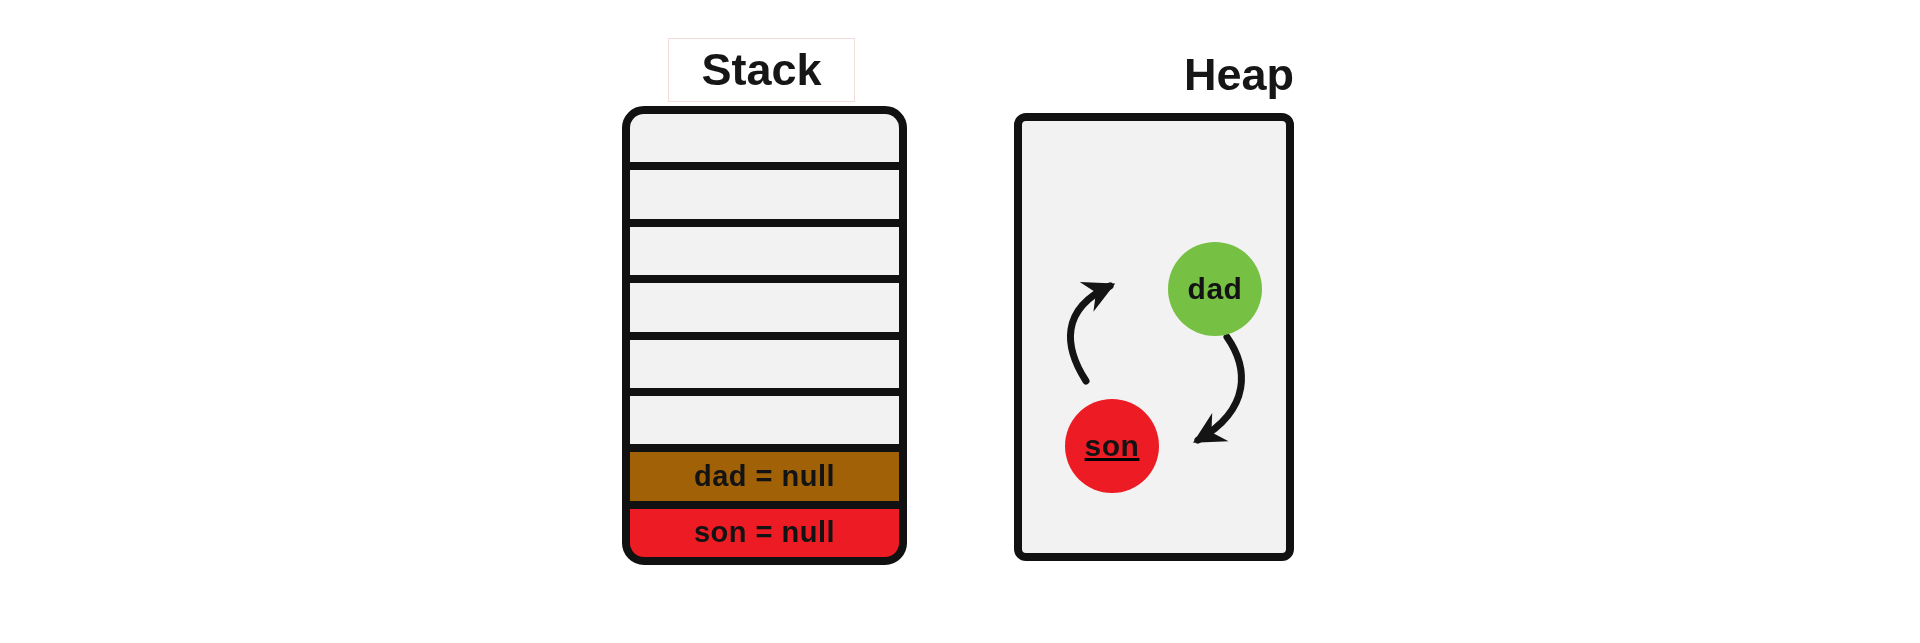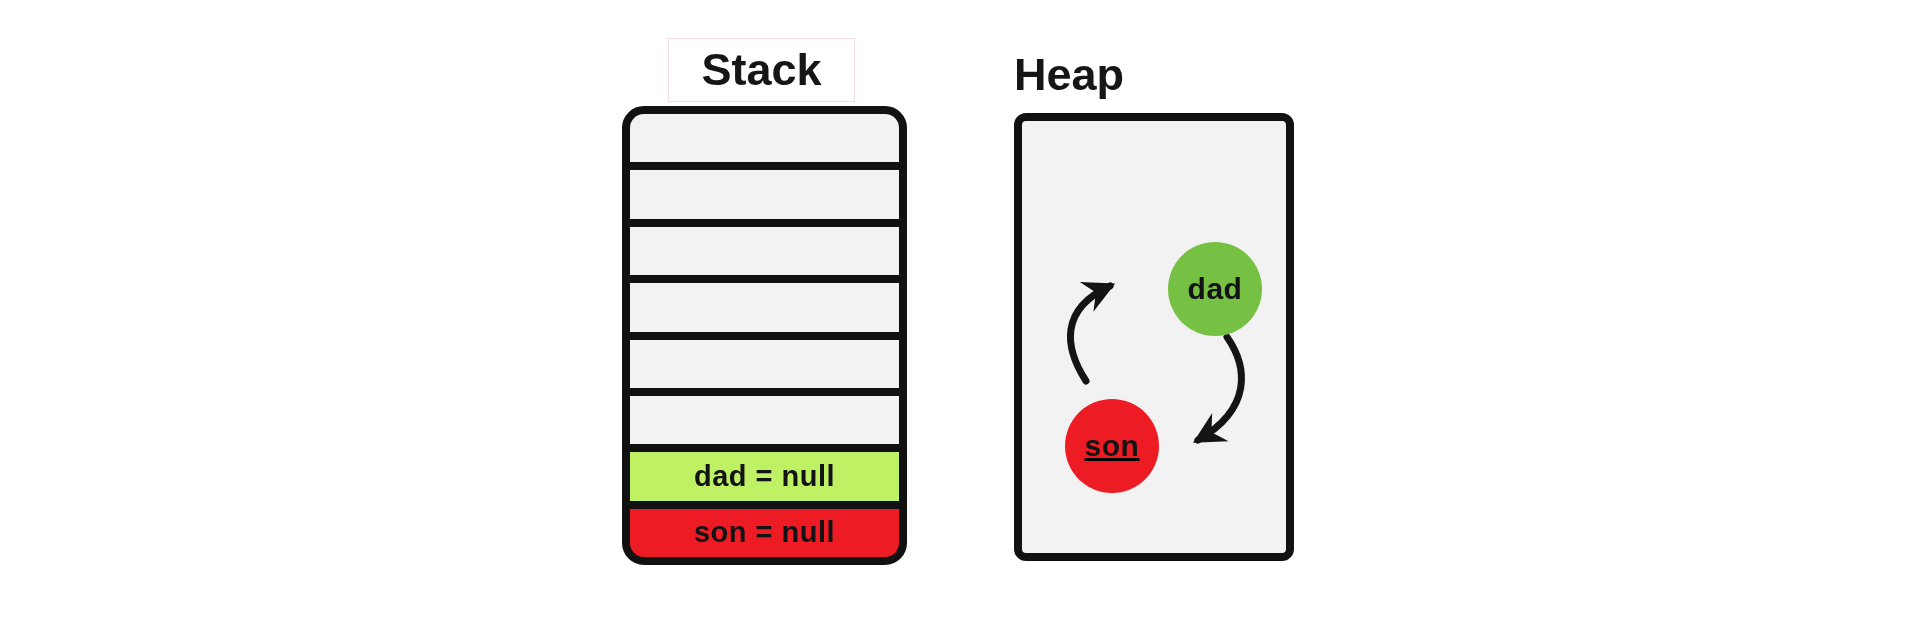--- a/index.html
+++ b/index.html
@@ -24,30 +24,30 @@
     position: absolute; left: 622px; top: 106px; width: 285px; height: 459px;
     background: #111111; border: 8px solid #111111; border-radius: 22px;
     overflow: hidden; z-index: 2;
     display: flex; flex-direction: column;
   }
   .stack-row {
     flex: 1 1 0; background: #f2f2f2;
     display: flex; align-items: center; justify-content: center;
   }
   .stack-row + .stack-row { margin-top: 8px; }
-  .stack-row.row-green { background: #bef264; text-align: right; }
+  .stack-row.row-green { background: #a16207; text-align: right; }
   .stack-row.row-red   { background: #ed1c24; }
   .stack-row-label {
     font-size: 29px; font-weight: 700; color: #131313; letter-spacing: 0.5px;
   }
 
   
   .heap-title-wrap {
     position: absolute; left: 1014px; top: 46px; width: 280px; height: 58px;
-    display: flex; align-items: center; justify-content: flex-start; z-index: 3;
+    display: flex; align-items: center; justify-content: flex-end; z-index: 3;
   }
   .heap-box {
     position: absolute; left: 1014px; top: 113px; width: 280px; height: 448px;
     background: #f2f2f2; border: 8px solid #111111; border-radius: 12px;
     z-index: 2;
   }
   .heap-node {
     position: absolute; width: 94px; height: 94px; border-radius: 50%;
     display: flex; align-items: center; justify-content: center; z-index: 2;
   }

